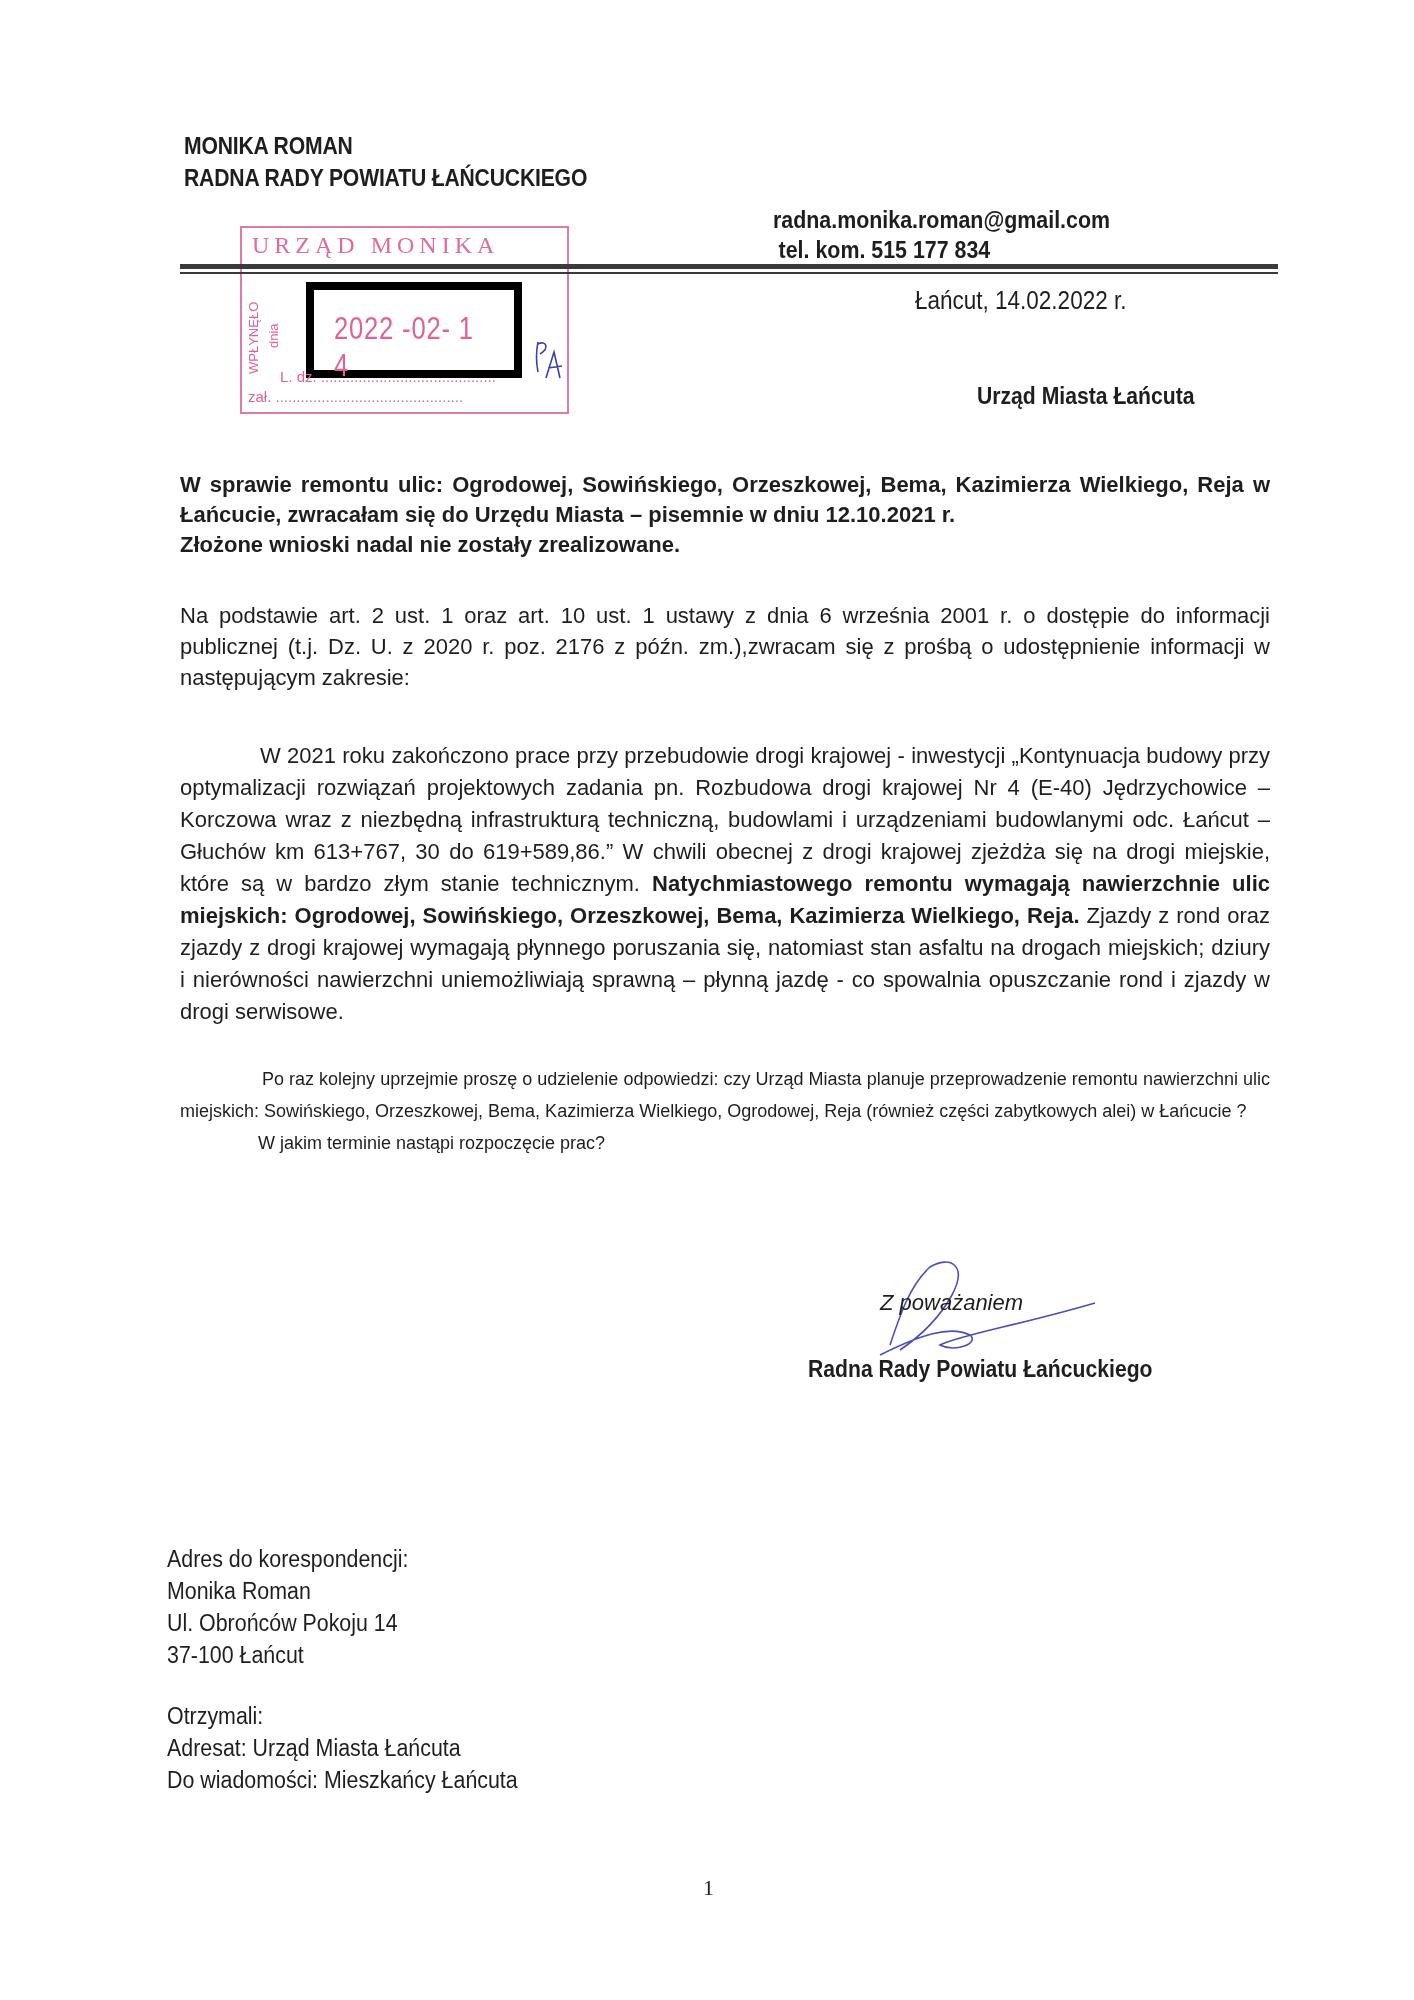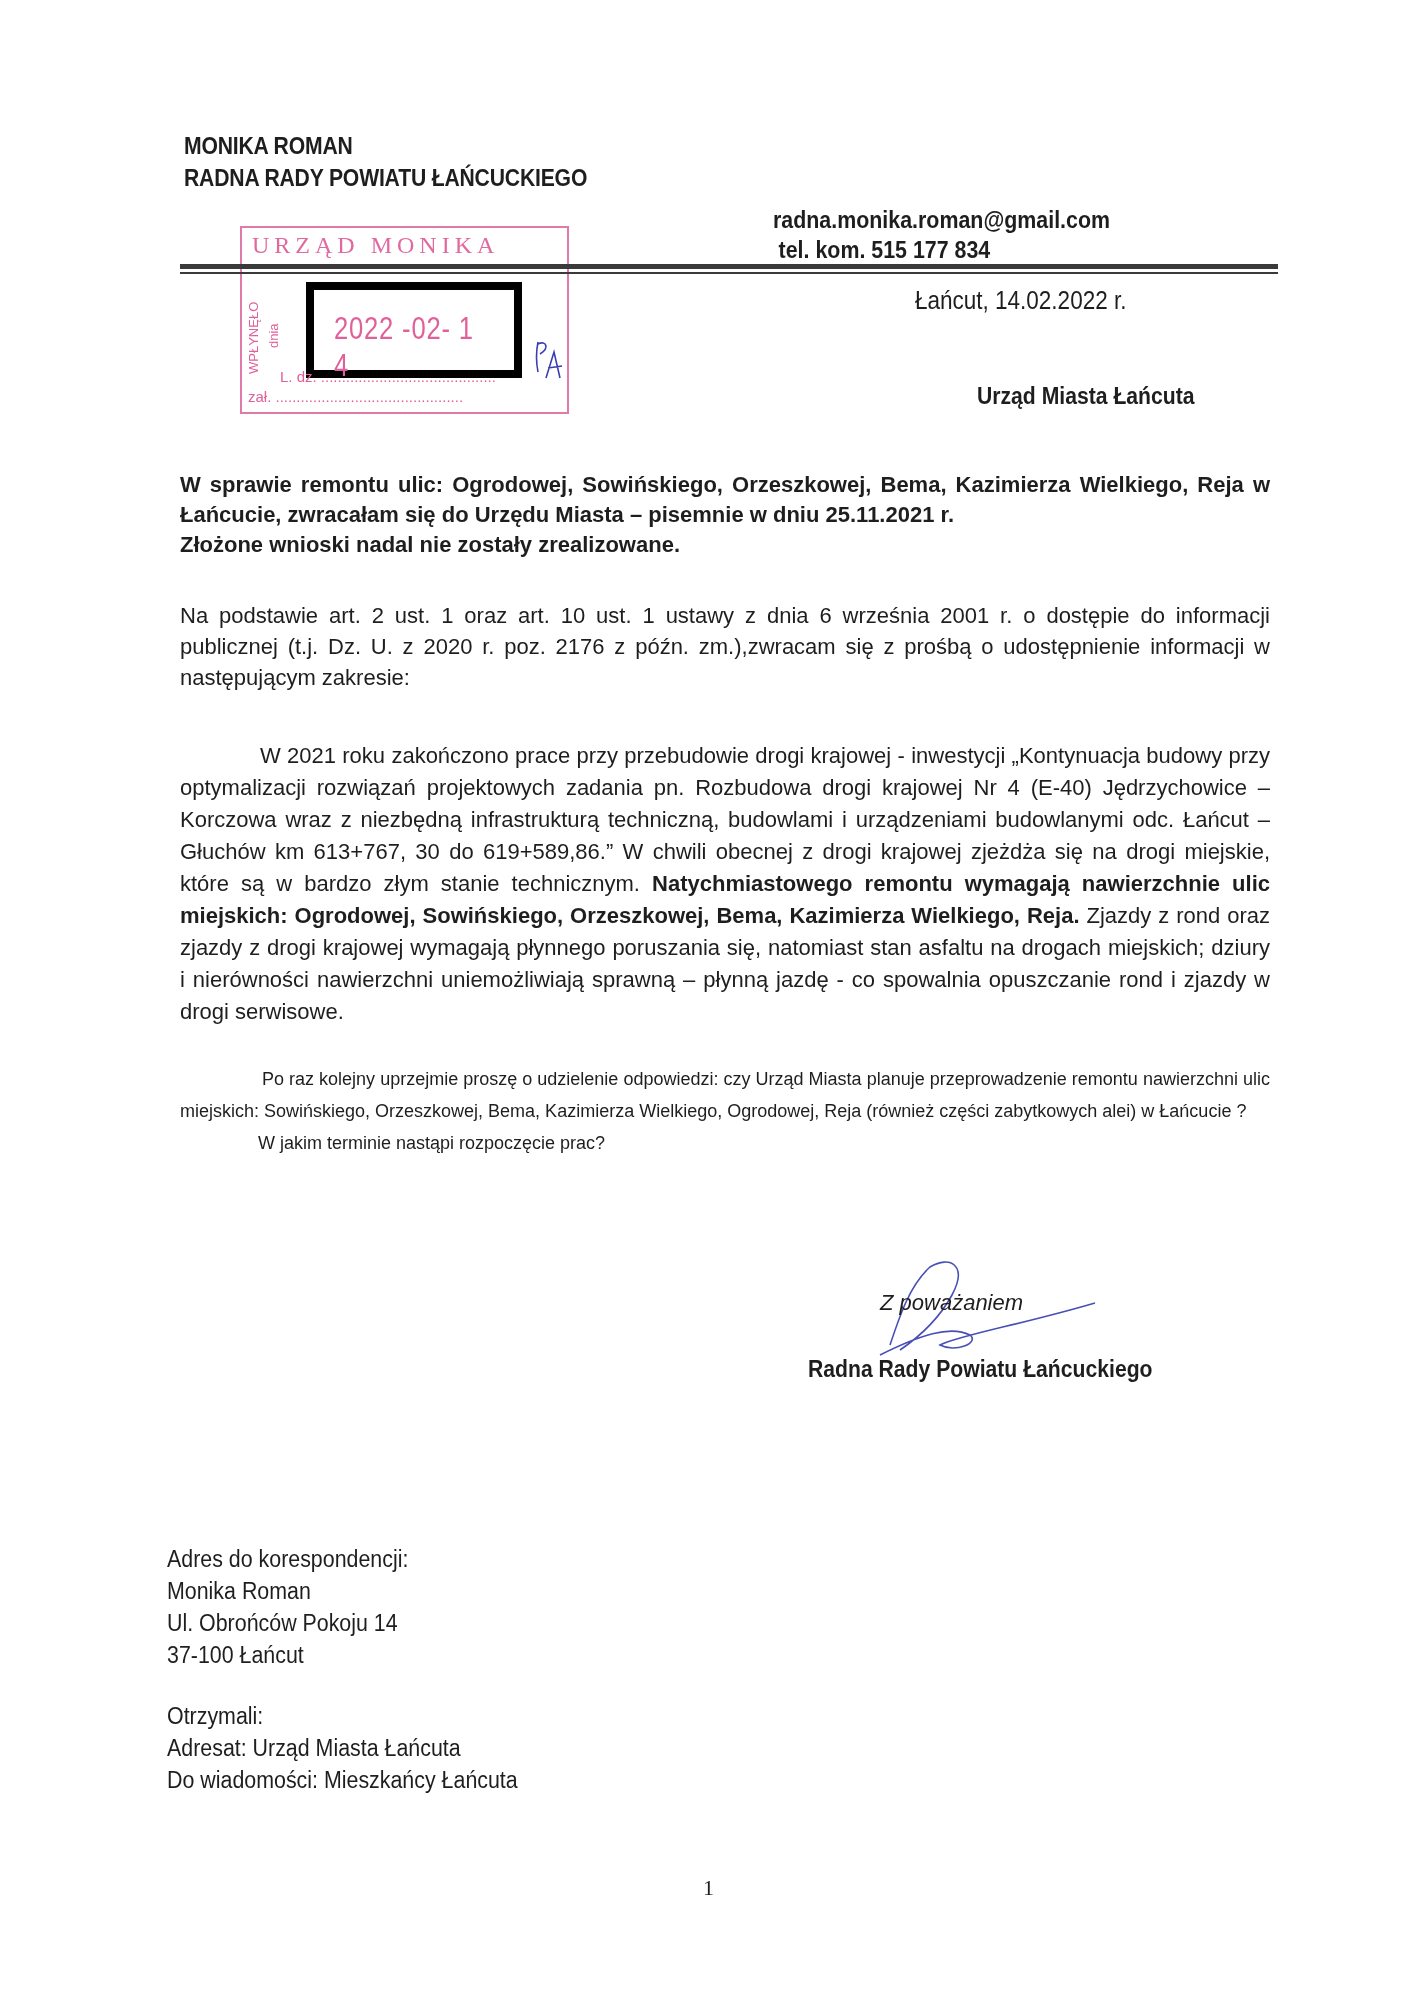--- a/index.html
+++ b/index.html
@@ -71,21 +71,21 @@
 </div>
 
 <div class="abs rule-thick"></div>
 <div class="abs rule-thin"></div>
 
 <div class="abs date-line">Łańcut, 14.02.2022 r.</div>
 
 <div class="abs recipient">Urząd Miasta Łańcuta</div>
 
 <div class="abs para subject">
-  <div>W sprawie remontu ulic: Ogrodowej, Sowińskiego, Orzeszkowej, Bema, Kazimierza Wielkiego, Reja w Łańcucie, zwracałam się do Urzędu Miasta – pisemnie w dniu 25.11.2021 r.</div>
+  <div>W sprawie remontu ulic: Ogrodowej, Sowińskiego, Orzeszkowej, Bema, Kazimierza Wielkiego, Reja w Łańcucie, zwracałam się do Urzędu Miasta – pisemnie w dniu 12.10.2021 r.</div>
   <div>Złożone wnioski nadal nie zostały zrealizowane.</div>
 </div>
 
 <div class="abs para legal">Na podstawie art. 2 ust. 1 oraz art. 10 ust. 1 ustawy z dnia 6 września 2001 r. o dostępie do informacji publicznej (t.j. Dz. U. z 2020 r. poz. 2176 z późn. zm.),zwracam się z prośbą o udostępnienie informacji w następującym zakresie:</div>
 
 <div class="abs para body1">
   <span class="indent"></span><span>W 2021 roku zakończono prace przy przebudowie drogi krajowej - inwestycji „Kontynuacja budowy przy optymalizacji rozwiązań projektowych zadania pn. Rozbudowa drogi krajowej Nr 4 (E-40) Jędrzychowice – Korczowa wraz z niezbędną infrastrukturą techniczną, budowlami i urządzeniami budowlanymi odc. Łańcut – Głuchów km 613+767, 30 do 619+589,86.”  W chwili obecnej z drogi krajowej zjeżdża się na drogi miejskie, które są w bardzo złym stanie technicznym. </span><b>Natychmiastowego remontu wymagają nawierzchnie ulic miejskich: Ogrodowej, Sowińskiego, Orzeszkowej, Bema, Kazimierza Wielkiego, Reja.</b><span> Zjazdy z rond oraz zjazdy z drogi krajowej wymagają płynnego poruszania się, natomiast stan asfaltu na drogach miejskich; dziury i nierówności nawierzchni uniemożliwiają sprawną – płynną jazdę - co spowalnia opuszczanie rond i zjazdy w drogi serwisowe.</span>
 </div>
 
 <div class="abs para question">

